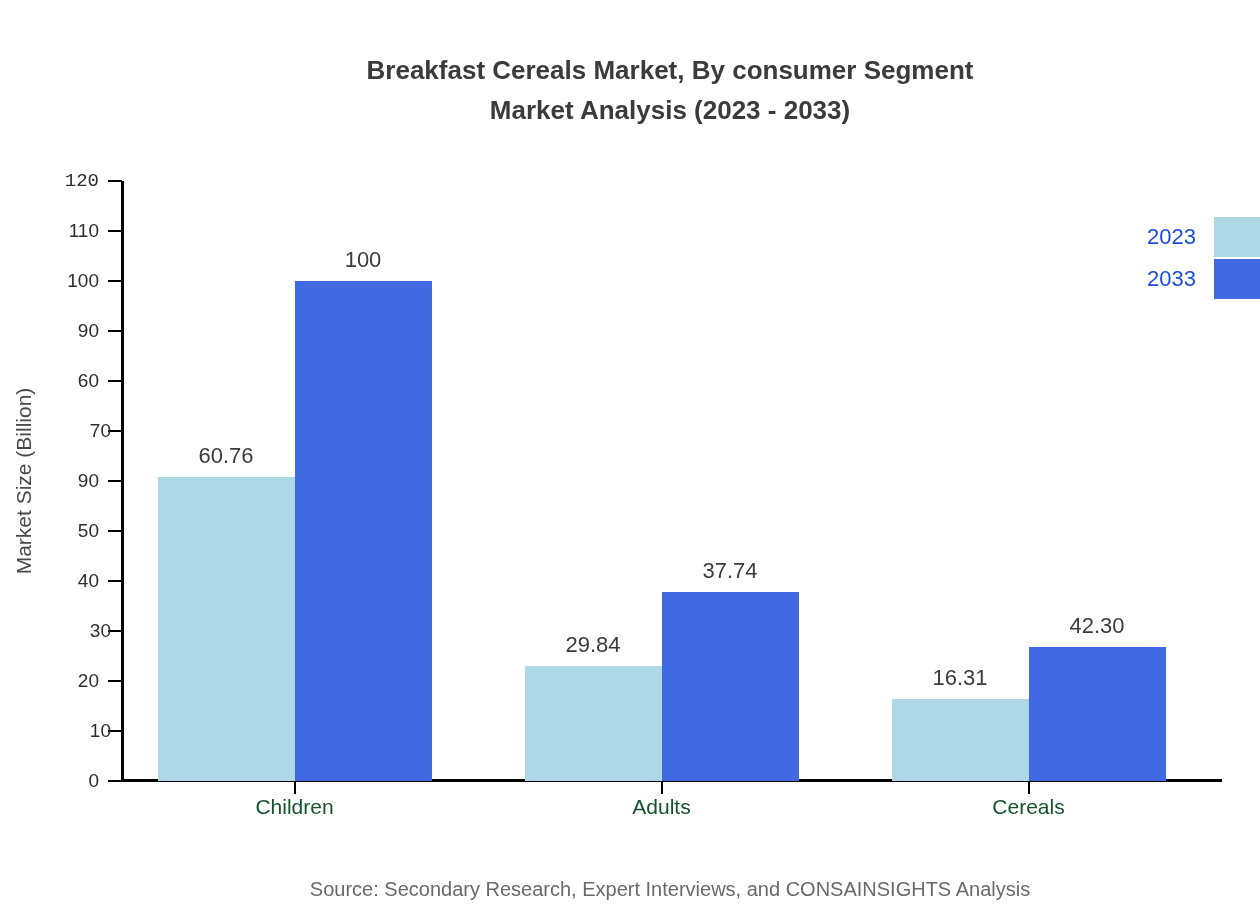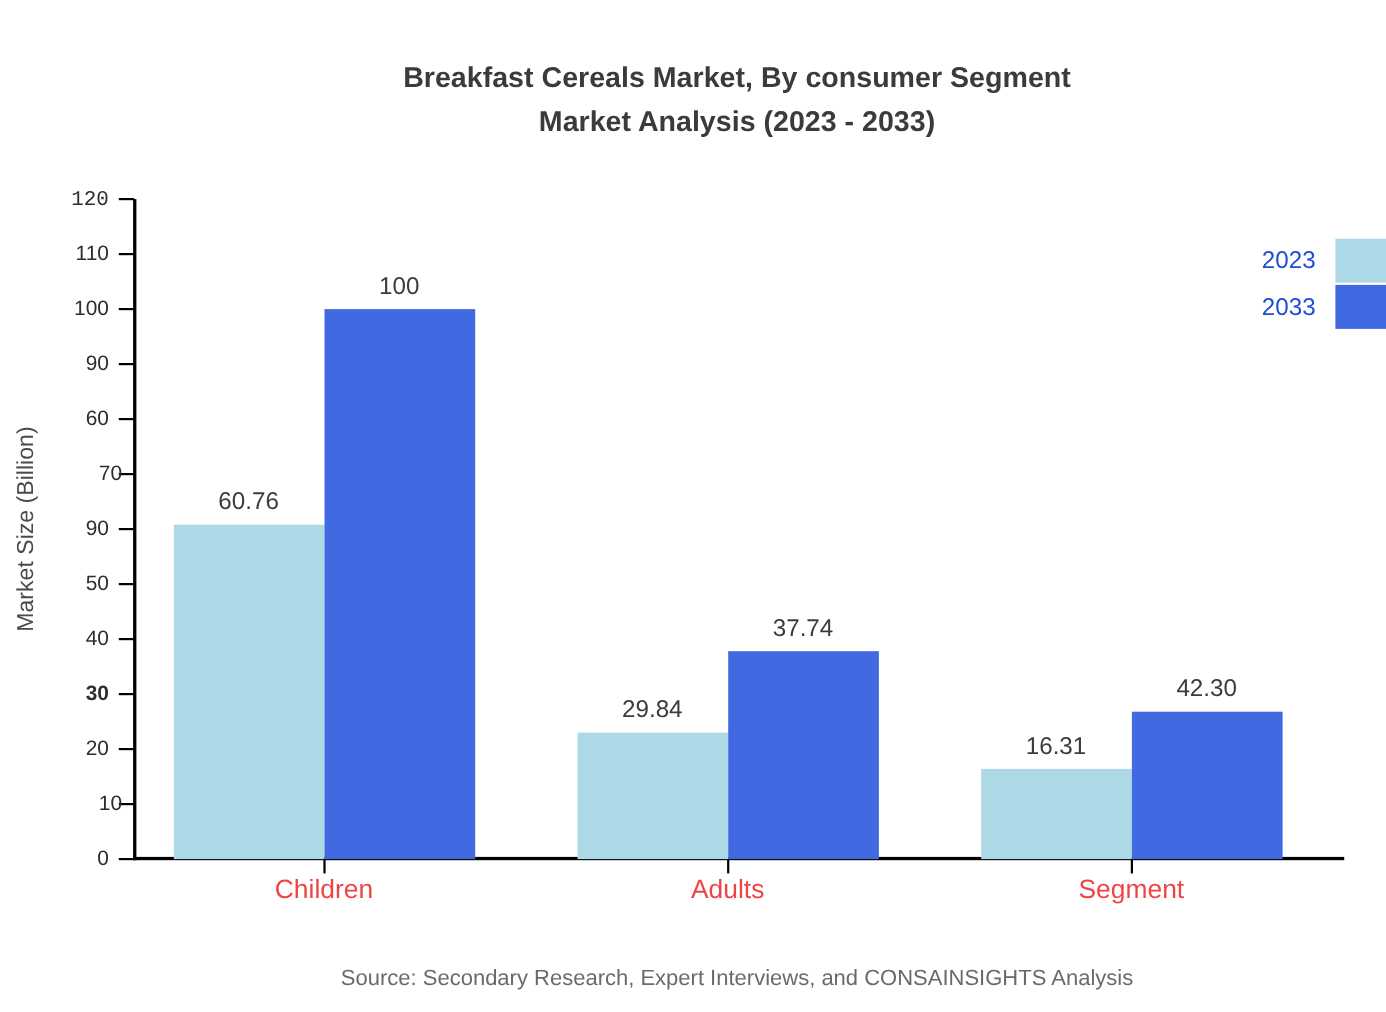--- a/index.html
+++ b/index.html
@@ -78,22 +78,22 @@
     top: 781px;
     width: 2px;
     height: 13px;
     background: #000000;
     transform: translateX(-1px);
   }
   .xtick-label {
     position: absolute;
     top: 795px;
     transform: translateX(-50%);
-    font-size: 24px;
-    color: #ef4444;
+    font-size: 21px;
+    color: #14532d;
     white-space: nowrap;
   }
 
   .ylabel {
     position: absolute;
     left: 12px;
     top: 481px;
     transform-origin: left top;
     transform: rotate(-90deg) translateX(-50%);
     font-size: 21px;
@@ -195,21 +195,21 @@
     </div>
 
   <div id="ticks-layer">
       <div class="xtick" style="left: 108px; top: 780px; width: 14px; height: 2px; transform: none;"></div>
       <div class="ytick-label" style="right: auto; left: 0px; width: 99px; top: 781px;">0</div>
       <div class="xtick" style="left: 108px; top: 730px; width: 14px; height: 2px; transform: none;"></div>
       <div class="ytick-label" style="right: auto; left: 0px; width: 99px; top: 731px; padding-left: 12px;">10</div>
       <div class="xtick" style="left: 108px; top: 680px; width: 14px; height: 2px; transform: none;"></div>
       <div class="ytick-label" style="right: auto; left: 0px; width: 99px; top: 681px;">20</div>
       <div class="xtick" style="left: 108px; top: 630px; width: 14px; height: 2px; transform: none;"></div>
-      <div class="ytick-label" style="right: auto; left: 0px; width: 99px; top: 631px; font-weight: bold;">30</div>
+      <div class="ytick-label" style="right: auto; left: 12px; width: 99px; top: 631px;">30</div>
       <div class="xtick" style="left: 108px; top: 580px; width: 14px; height: 2px; transform: none;"></div>
       <div class="ytick-label" style="right: auto; left: 0px; width: 99px; top: 581px;">40</div>
       <div class="xtick" style="left: 108px; top: 530px; width: 14px; height: 2px; transform: none;"></div>
       <div class="ytick-label" style="right: auto; left: 0px; width: 99px; top: 531px;">50</div>
       <div class="xtick" style="left: 108px; top: 480px; width: 14px; height: 2px; transform: none;"></div>
       <div class="ytick-label" style="right: auto; left: 0px; width: 99px; top: 481px;">90</div>
       <div class="xtick" style="left: 108px; top: 430px; width: 14px; height: 2px; transform: none;"></div>
       <div class="ytick-label" style="right: auto; left: 0px; width: 99px; top: 431px; margin-left: 12px;">70</div>
       <div class="xtick" style="left: 108px; top: 380px; width: 14px; height: 2px; transform: none;"></div>
       <div class="ytick-label" style="right: auto; left: 0px; width: 99px; top: 381px;">60</div>
@@ -219,21 +219,21 @@
       <div class="ytick-label" style="right: auto; left: 0px; width: 99px; top: 281px;">100</div>
       <div class="xtick" style="left: 108px; top: 230px; width: 14px; height: 2px; transform: none;"></div>
       <div class="ytick-label" style="right: auto; left: 0px; width: 99px; top: 231px;">110</div>
       <div class="xtick" style="left: 108px; top: 180px; width: 14px; height: 2px; transform: none;"></div>
       <div class="ytick-label" style="right: auto; left: 0px; width: 99px; top: 181px; font-family: Liberation Mono, monospace;">120</div>
       <div class="xtick" style="left: 294.5px;"></div>
       <div class="xtick-label" style="left: 294.5px;">Children</div>
       <div class="xtick" style="left: 661.5px;"></div>
       <div class="xtick-label" style="left: 661.5px;">Adults</div>
       <div class="xtick" style="left: 1028.5px;"></div>
-      <div class="xtick-label" style="left: 1028.5px;">Segment</div>
+      <div class="xtick-label" style="left: 1028.5px;">Cereals</div>
     </div>
 
   <div class="legend" id="legend">
       <div class="legend-row">
         <span class="legend-label">2023</span>
         <span class="legend-swatch" style="background: rgb(173, 216, 230);"></span>
       </div>
       <div class="legend-row">
         <span class="legend-label">2033</span>
         <span class="legend-swatch" style="background: rgb(65, 105, 225);"></span>

